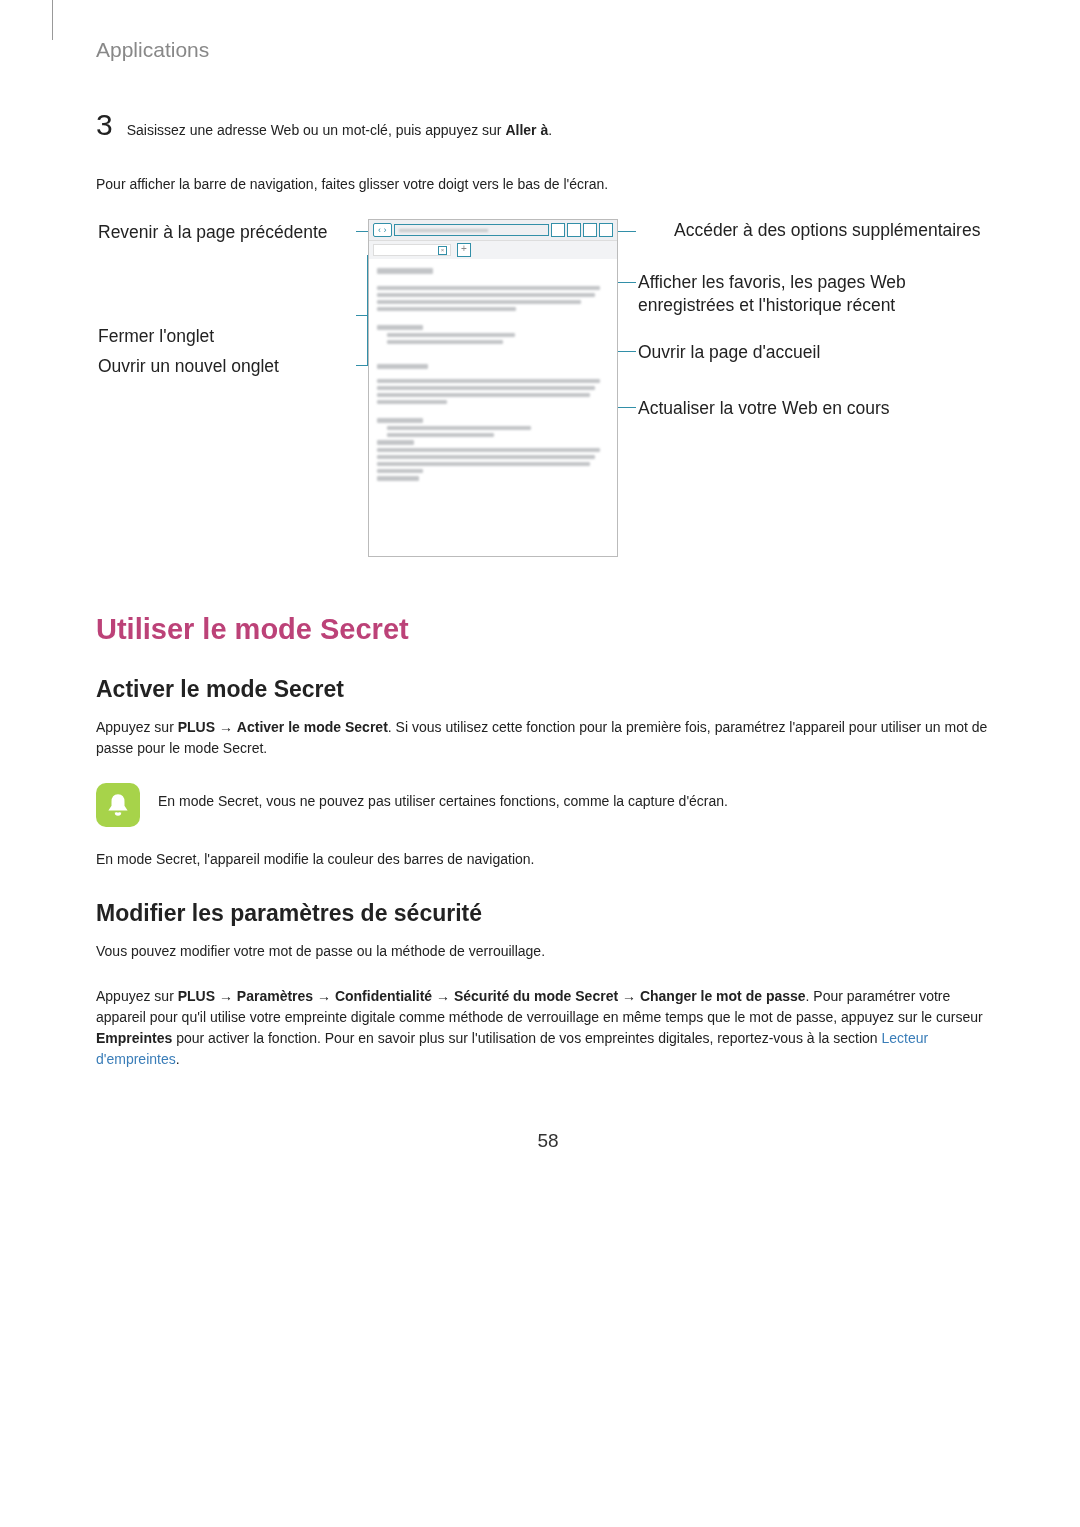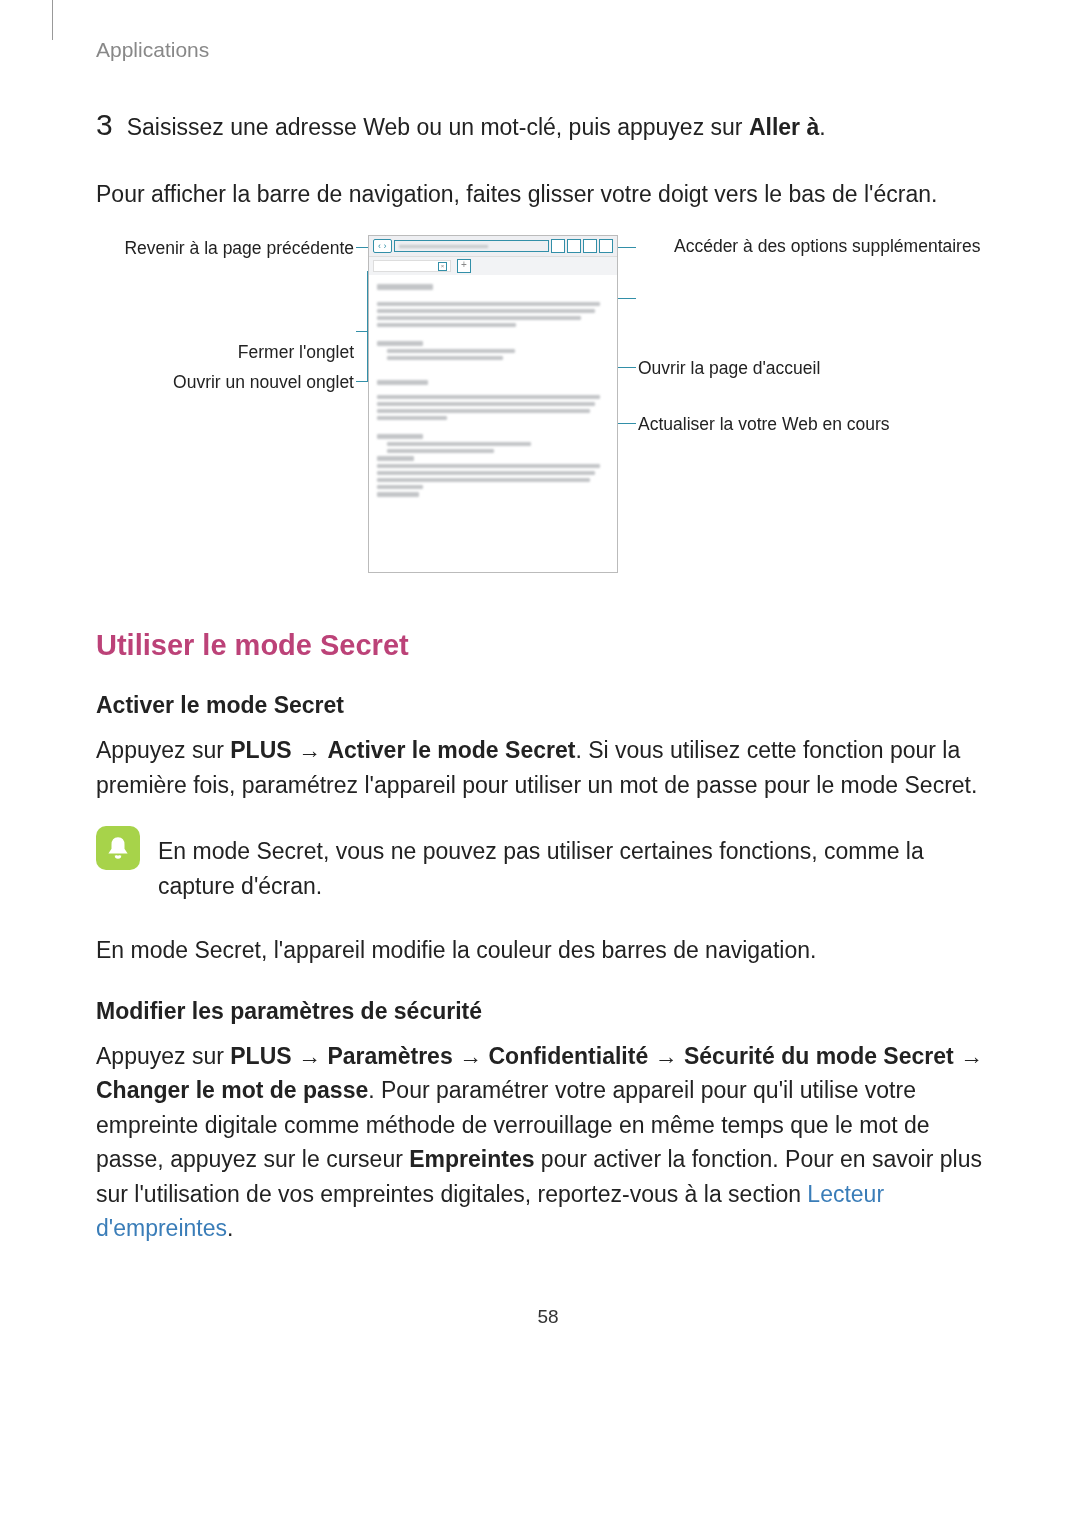--- a/index.html
+++ b/index.html
@@ -31,21 +31,21 @@
     display: flex;
     align-items: baseline;
     gap: 14px;
     margin-bottom: 32px;
   }
   .step-num {
     font-size: 30px;
     font-weight: 400;
   }
   .body-text {
-    font-size: 23px;
+    font-size: 14px;
     line-height: 1.5;
     margin: 0 0 24px 0;
   }
   strong { font-weight: 700; }
   .diagram {
     position: relative;
     width: 900px;
     height: 350px;
     margin: 0 auto 44px auto;
   }
@@ -131,21 +131,21 @@
     font-size: 10px; line-height: 10px; text-align:center; color:#888;
     background:#fff;
   }
   .content-area { padding: 6px 8px; }
   .callout {
     position: absolute;
     font-size: 17.5px;
     color: #222;
     line-height: 1.3;
   }
-  .callout.left { text-align: right; }
+  .callout.left { }
   .line {
     position: absolute;
     background: #328fa8;
   }
   .h1-accent {
     color: #bc4278;
     font-size: 29px;
     font-weight: 600;
     margin: 8px 0 18px 0;
   }
@@ -197,20 +197,21 @@
 
   <p class="body-text">Pour afficher la barre de navigation, faites glisser votre doigt vers le bas de l'écran.</p>
 
   <div class="diagram">
 
     <div class="callout left" style="left:0; top:2px; width:256px;">Revenir à la page précédente</div>
     <div class="callout left" style="left:0; top:86px; width:256px;margin-top:20px;">Fermer l'onglet</div>
     <div class="callout left" style="left:0; top:136px; width:256px;">Ouvrir un nouvel onglet</div>
 
     <div class="callout" style="left:540px; top:0; width:330px;margin-left:36px;">Accéder à des options supplémentaires</div>
+    <div class="callout" style="left:540px; top:52px; width:330px;">Afficher les favoris, les pages Web enregistrées et l'historique récent</div>
     <div class="callout" style="left:540px; top:122px; width:330px;">Ouvrir la page d'accueil</div>
     <div class="callout" style="left:540px; top:178px; width:330px;">Actualiser la votre Web en cours</div>
 
     <div class="line" style="left:258px; top:12px; width:22px; height:1px;"></div>
     <div class="line" style="left:258px; top:96px; width:12px; height:1px;"></div>
     <div class="line" style="left:269px; top:36px; width:1px; height:60px;"></div>
     <div class="line" style="left:269px; top:36px; width:74px; height:1px;"></div>
     <div class="line" style="left:258px; top:146px; width:12px; height:1px;"></div>
     <div class="line" style="left:269px; top:36px; width:1px; height:110px;"></div>
     <div class="line" style="left:269px; top:146px; width:12px; height:1px;"></div>
@@ -288,18 +289,19 @@
         <path d="M12 3 C9 3 7 5 7 9 v4 l-2 3 h14 l-2-3 V9 c0-4-2-6-5-6z" fill="#fff"></path>
         <path d="M10 19 a2 2 0 0 0 4 0" fill="#fff"></path>
       </svg>
     </div>
     <p class="body-text" style="margin:8px 0;">En mode Secret, vous ne pouvez pas utiliser certaines fonctions, comme la capture d'écran.</p>
   </div>
 
   <p class="body-text">En mode Secret, l'appareil modifie la couleur des barres de navigation.</p>
 
   <h3 class="h2-sub">Modifier les paramètres de sécurité</h3>
+  <p class="body-text">Vous pouvez modifier votre mot de passe ou la méthode de verrouillage.</p>
   <p class="body-text">
     <span>Appuyez sur </span><strong>PLUS</strong><span class="arrow"> → </span><strong>Paramètres</strong><span class="arrow"> → </span><strong>Confidentialité</strong><span class="arrow"> → </span><strong>Sécurité du mode Secret</strong><span class="arrow"> → </span><strong>Changer le mot de passe</strong><span>. Pour paramétrer votre appareil pour qu'il utilise votre empreinte digitale comme méthode de verrouillage en même temps que le mot de passe, appuyez sur le curseur </span><strong>Empreintes</strong><span> pour activer la fonction. Pour en savoir plus sur l'utilisation de vos empreintes digitales, reportez-vous à la section </span><span class="link">Lecteur d'empreintes</span><span>.</span>
   </p>
 
   <div class="page-num">58</div>
 </div>
 
 </body></html>

